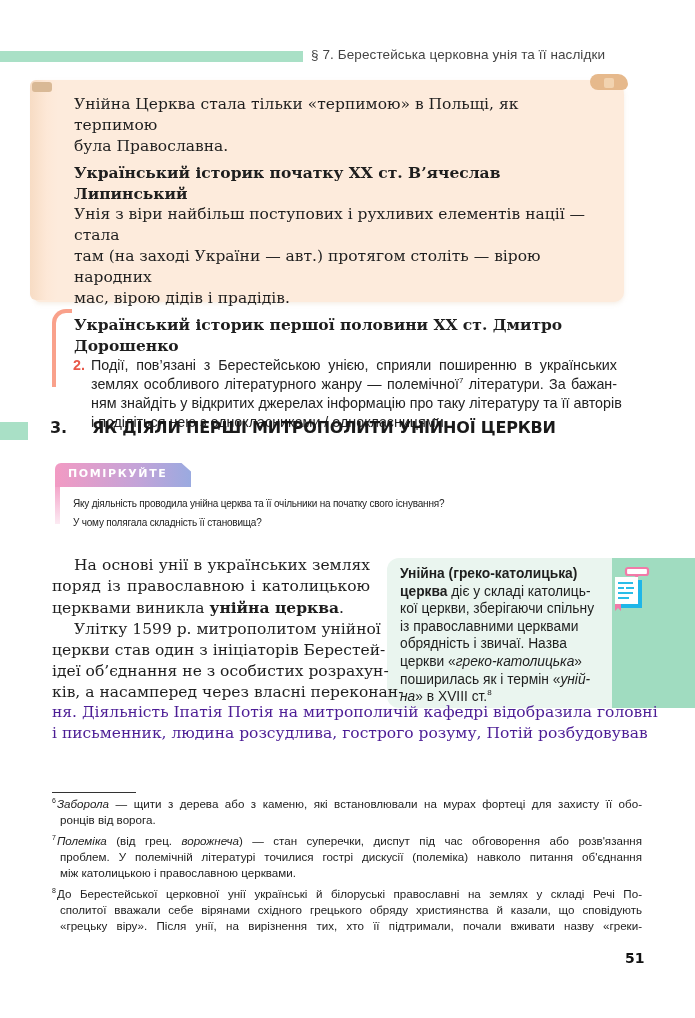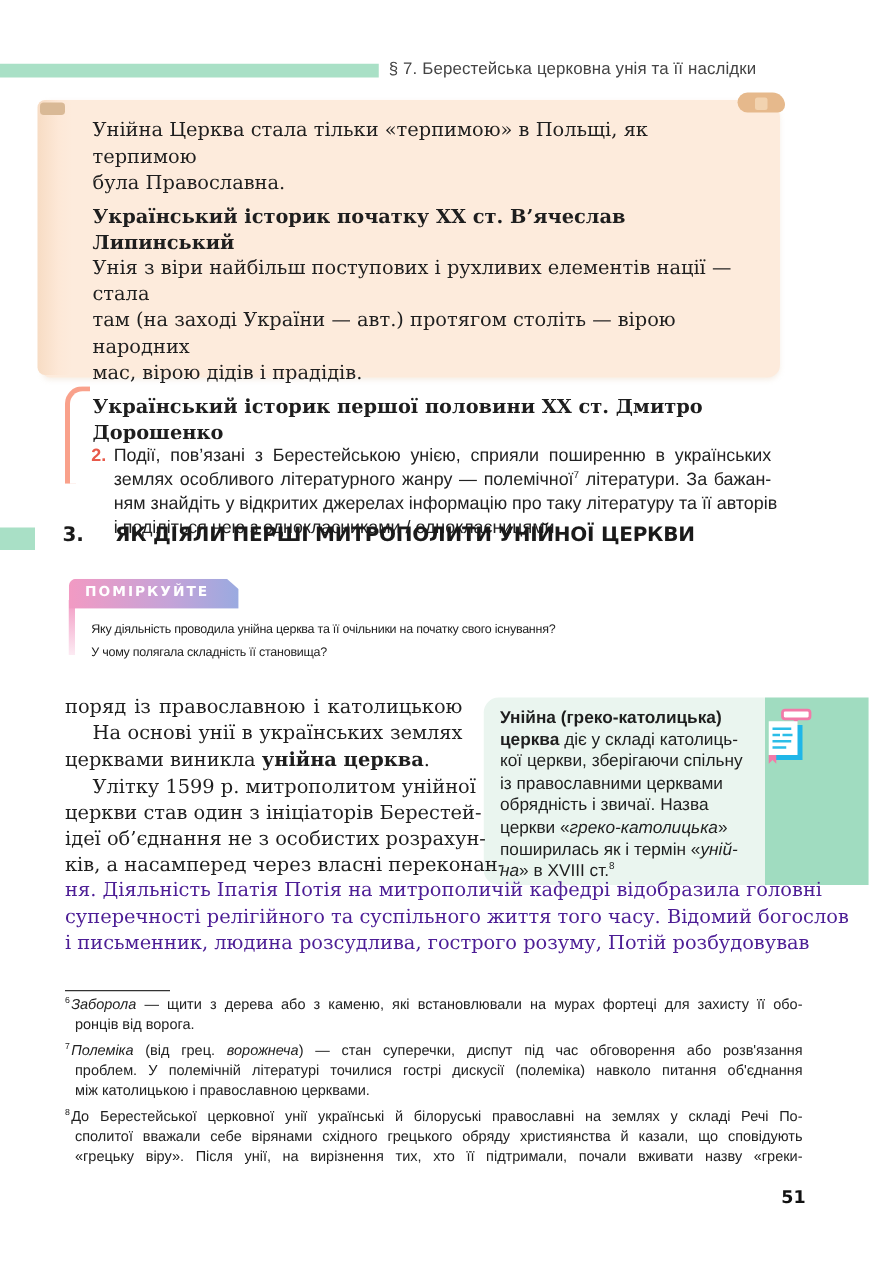--- a/index.html
+++ b/index.html
@@ -391,31 +391,30 @@
   <span class="dl"><b>церква</b><span> діє у складі католиць-</span></span>
   <span class="dl">кої церкви, зберігаючи спільну</span>
   <span class="dl">із православними церквами</span>
   <span class="dl">обрядність і звичаї. Назва</span>
   <span class="dl"><span>церкви «</span><i>греко-католицька</i><span>»</span></span>
   <span class="dl"><span>поширилась як і термін «</span><i>уній-</i></span>
   <span class="dl"><i>на</i><span>» в XVIII ст.</span><sup>8</sup></span>
 </div>
 
 <div class="body-col">
+  <span class="l indent">На основі унії в українських землях</span>
   <span class="l">поряд із православною і католицькою</span>
-  <span class="l indent">На основі унії в українських землях</span>
   <span class="l end"><span>церквами виникла </span><b>унійна церква</b><span>.</span></span>
   <span class="l indent">Улітку 1599 р. митрополитом унійної</span>
   <span class="l">церкви став один з ініціаторів Берестей-</span>
   <span class="l">ідеї об’єднання не з особистих розрахун-</span>
   <span class="l">ків, а насамперед через власні переконан-</span>
 </div>
 <div class="body-full">
   <span class="l">ня. Діяльність Іпатія Потія на митрополичій кафедрі відобразила головні</span>
-  <span class="l">суперечності релігійного та суспільного життя того часу. Відомий богослов</span>
   <span class="l">і письменник, людина розсудлива, гострого розуму, Потій розбудовував</span>
 </div>
 
 <div class="fn-rule"></div>
 <div class="footnotes">
   <div class="fn">
     <span class="fl first"><sup>6</sup><i>Заборола</i><span> — щити з дерева або з каменю, які встановлювали на мурах фортеці для захисту її обо-</span></span>
     <span class="fl end">ронців від ворога.</span>
   </div>
   <div class="fn">

